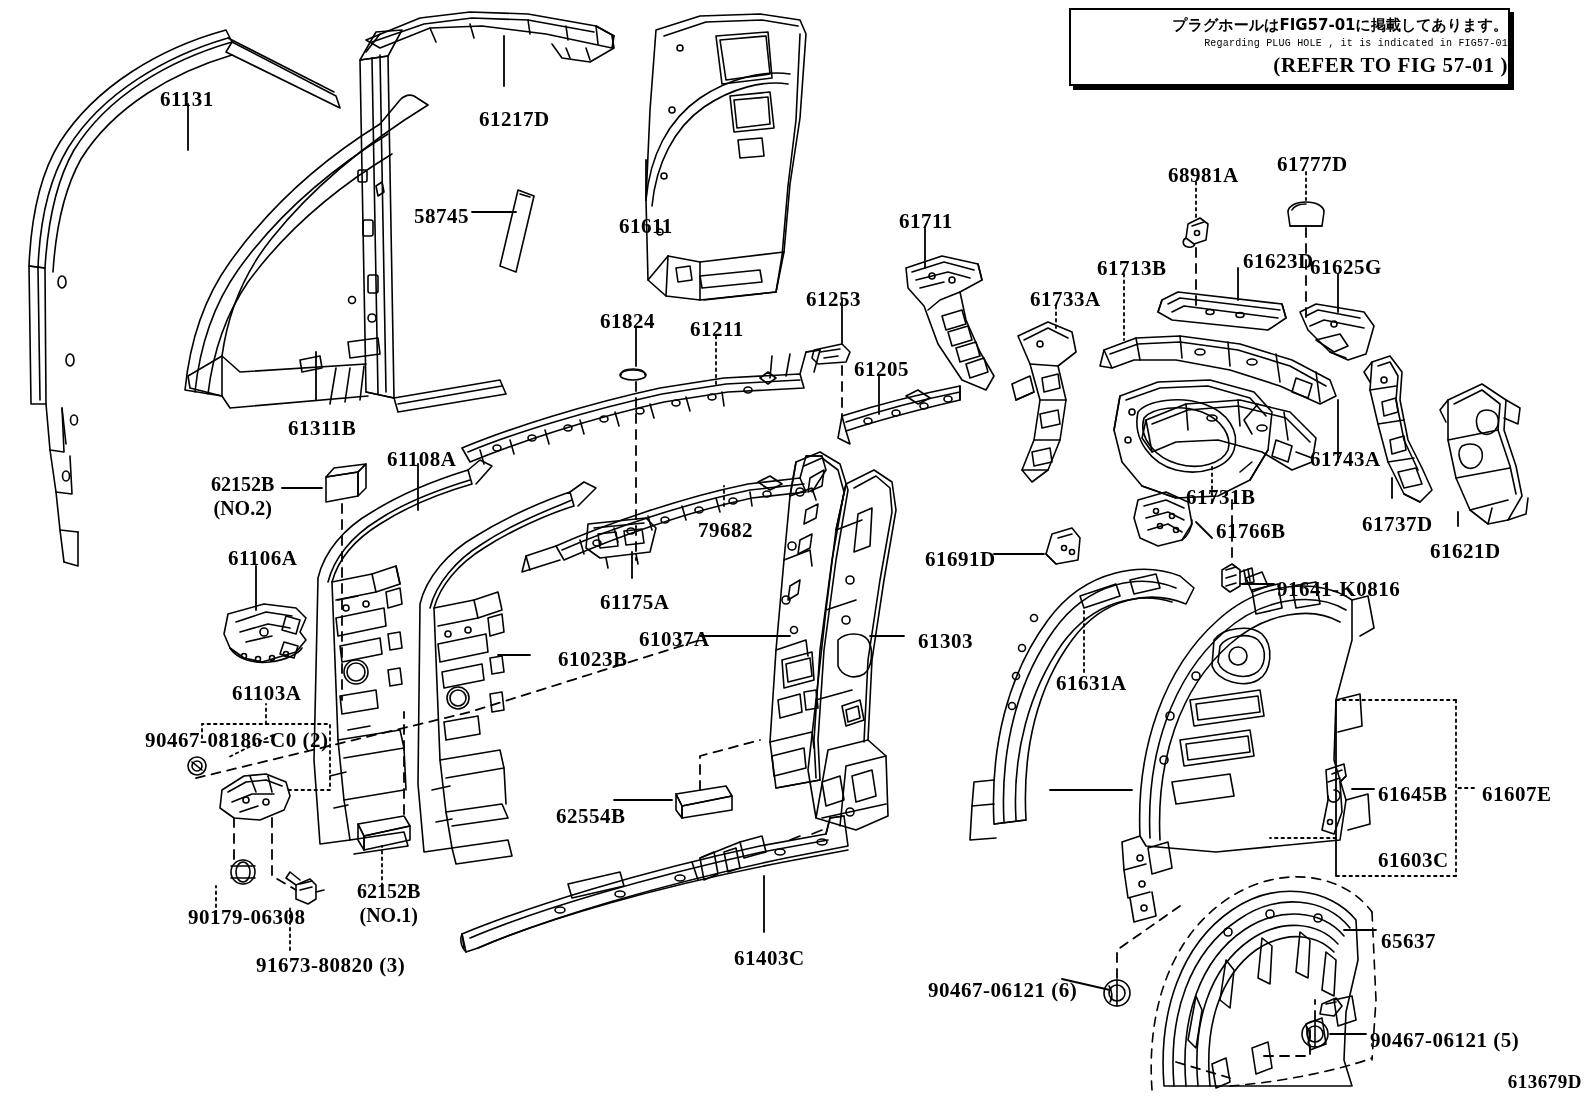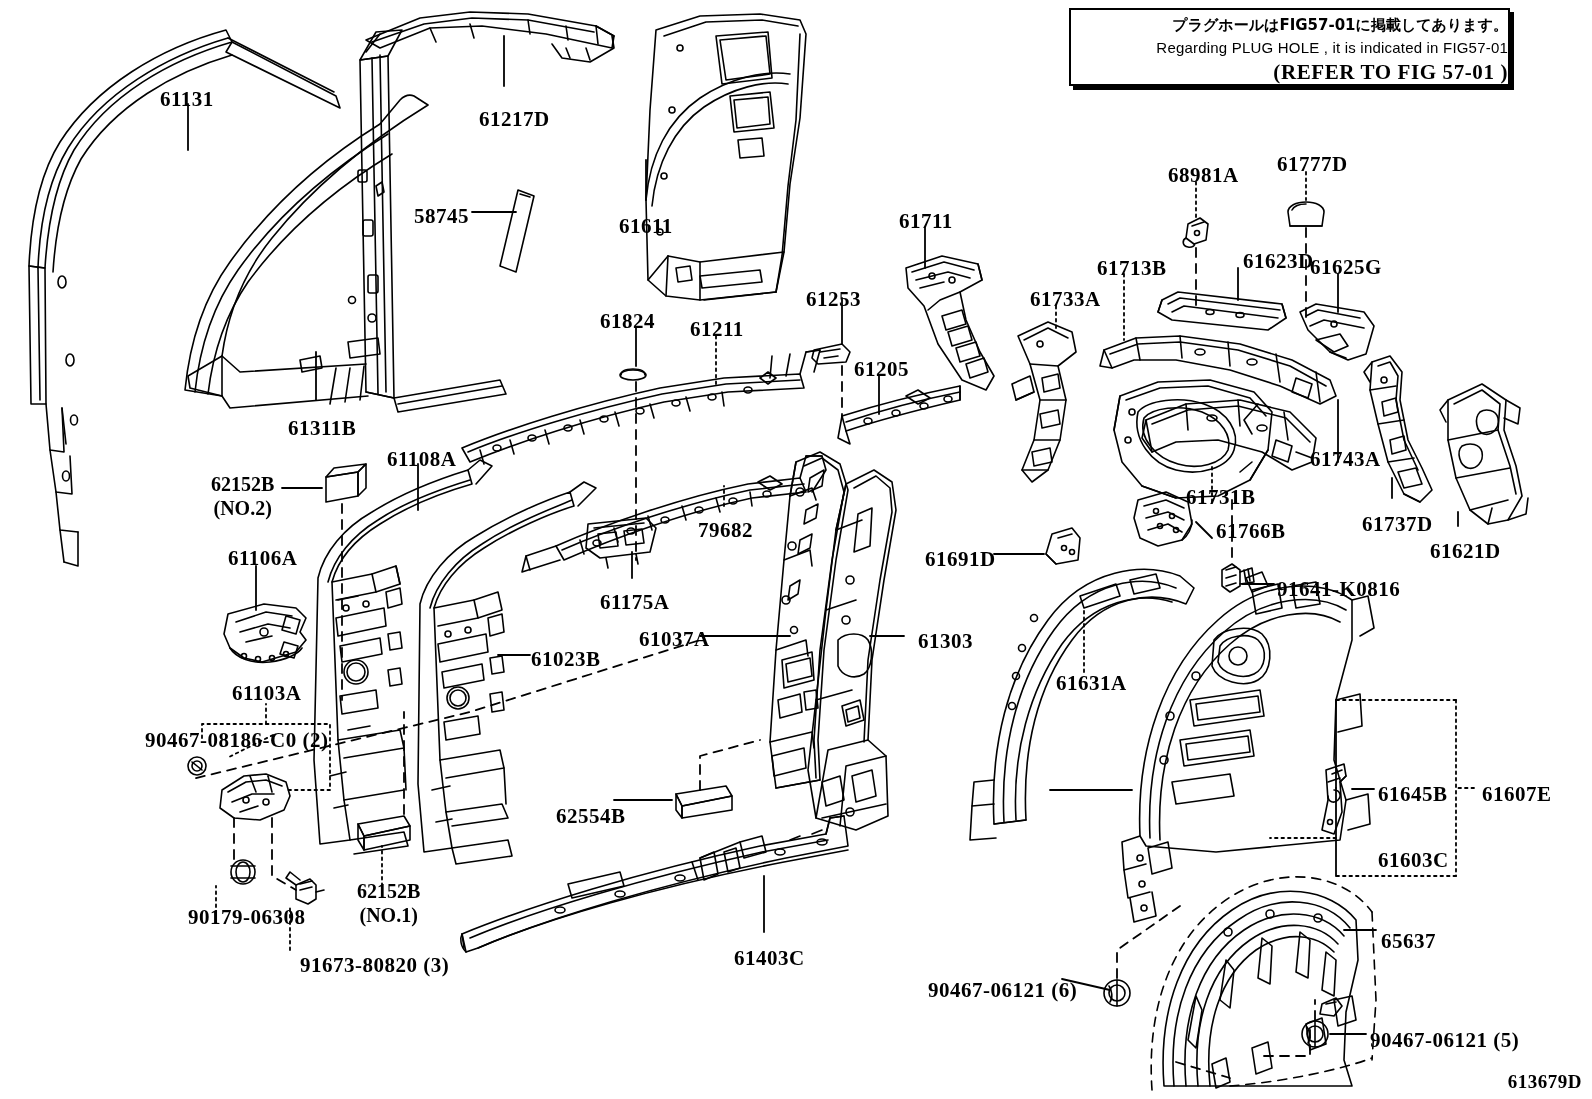--- a/index.html
+++ b/index.html
@@ -47,22 +47,22 @@
     box-shadow: 4px 4px 0 0 #000;
     text-align: right;
     padding-top: 5px;
   }
   #notebox .l1 {
     font-family: "DejaVu Sans", sans-serif;
     font-size: 15px; font-weight: bold; color: #000;
     line-height: 1.45;
   }
   #notebox .l2 {
-    font-family: Liberation Sans, sans-serif;
-    font-size: 15px; color: #000;
+    font-family: Liberation Mono, monospace;
+    font-size: 10px; color: #000;
     line-height: 1.4;
     letter-spacing: 0.2px;
   }
   #notebox .l3 {
     font-family: "Liberation Serif", serif;
     font-size: 21px; font-weight: bold; color: #000;
     line-height: 1.35;
     letter-spacing: 0.6px;
   }
   
@@ -882,28 +882,28 @@
 
   <div class="lbl2" style="left:211px;  top:473px;">
     <span>62152B</span><br>
     <span>(NO.2)</span>
   </div>
 
   <div class="lbl" style="left:228px;  top:547px;">61106A</div>
   <div class="lbl" style="left:232px;  top:682px;">61103A</div>
   <div class="lbl" style="left:145px;  top:729px;">90467-08186-C0 (2)</div>
   <div class="lbl" style="left:188px;  top:906px;">90179-06308</div>
-  <div class="lbl" style="left:256px;  top:954px;margin-left:44px;">91673-80820 (3)</div>
+  <div class="lbl" style="left:256px;  top:954px;">91673-80820 (3)</div>
 
   <div class="lbl2" style="left:357px;  top:880px;">
     <span>62152B</span><br>
     <span>(NO.1)</span>
   </div>
 
-  <div class="lbl" style="left:531px;  top:648px;">61023B</div>
+  <div class="lbl" style="left:558px;  top:648px;">61023B</div>
   <div class="lbl" style="left:556px;  top:805px;">62554B</div>
   <div class="lbl" style="left:639px;  top:628px;">61037A</div>
   <div class="lbl" style="left:918px;  top:630px;">61303</div>
   <div class="lbl" style="left:734px;  top:947px;">61403C</div>
   <div class="lbl" style="left:899px;  top:210px;">61711</div>
   <div class="lbl" style="left:1030px; top:288px;">61733A</div>
   <div class="lbl" style="left:1097px; top:257px;">61713B</div>
   <div class="lbl" style="left:1168px; top:164px;">68981A</div>
   <div class="lbl" style="left:1243px; top:250px;">61623D</div>
   <div class="lbl" style="left:1277px; top:153px;">61777D</div>

